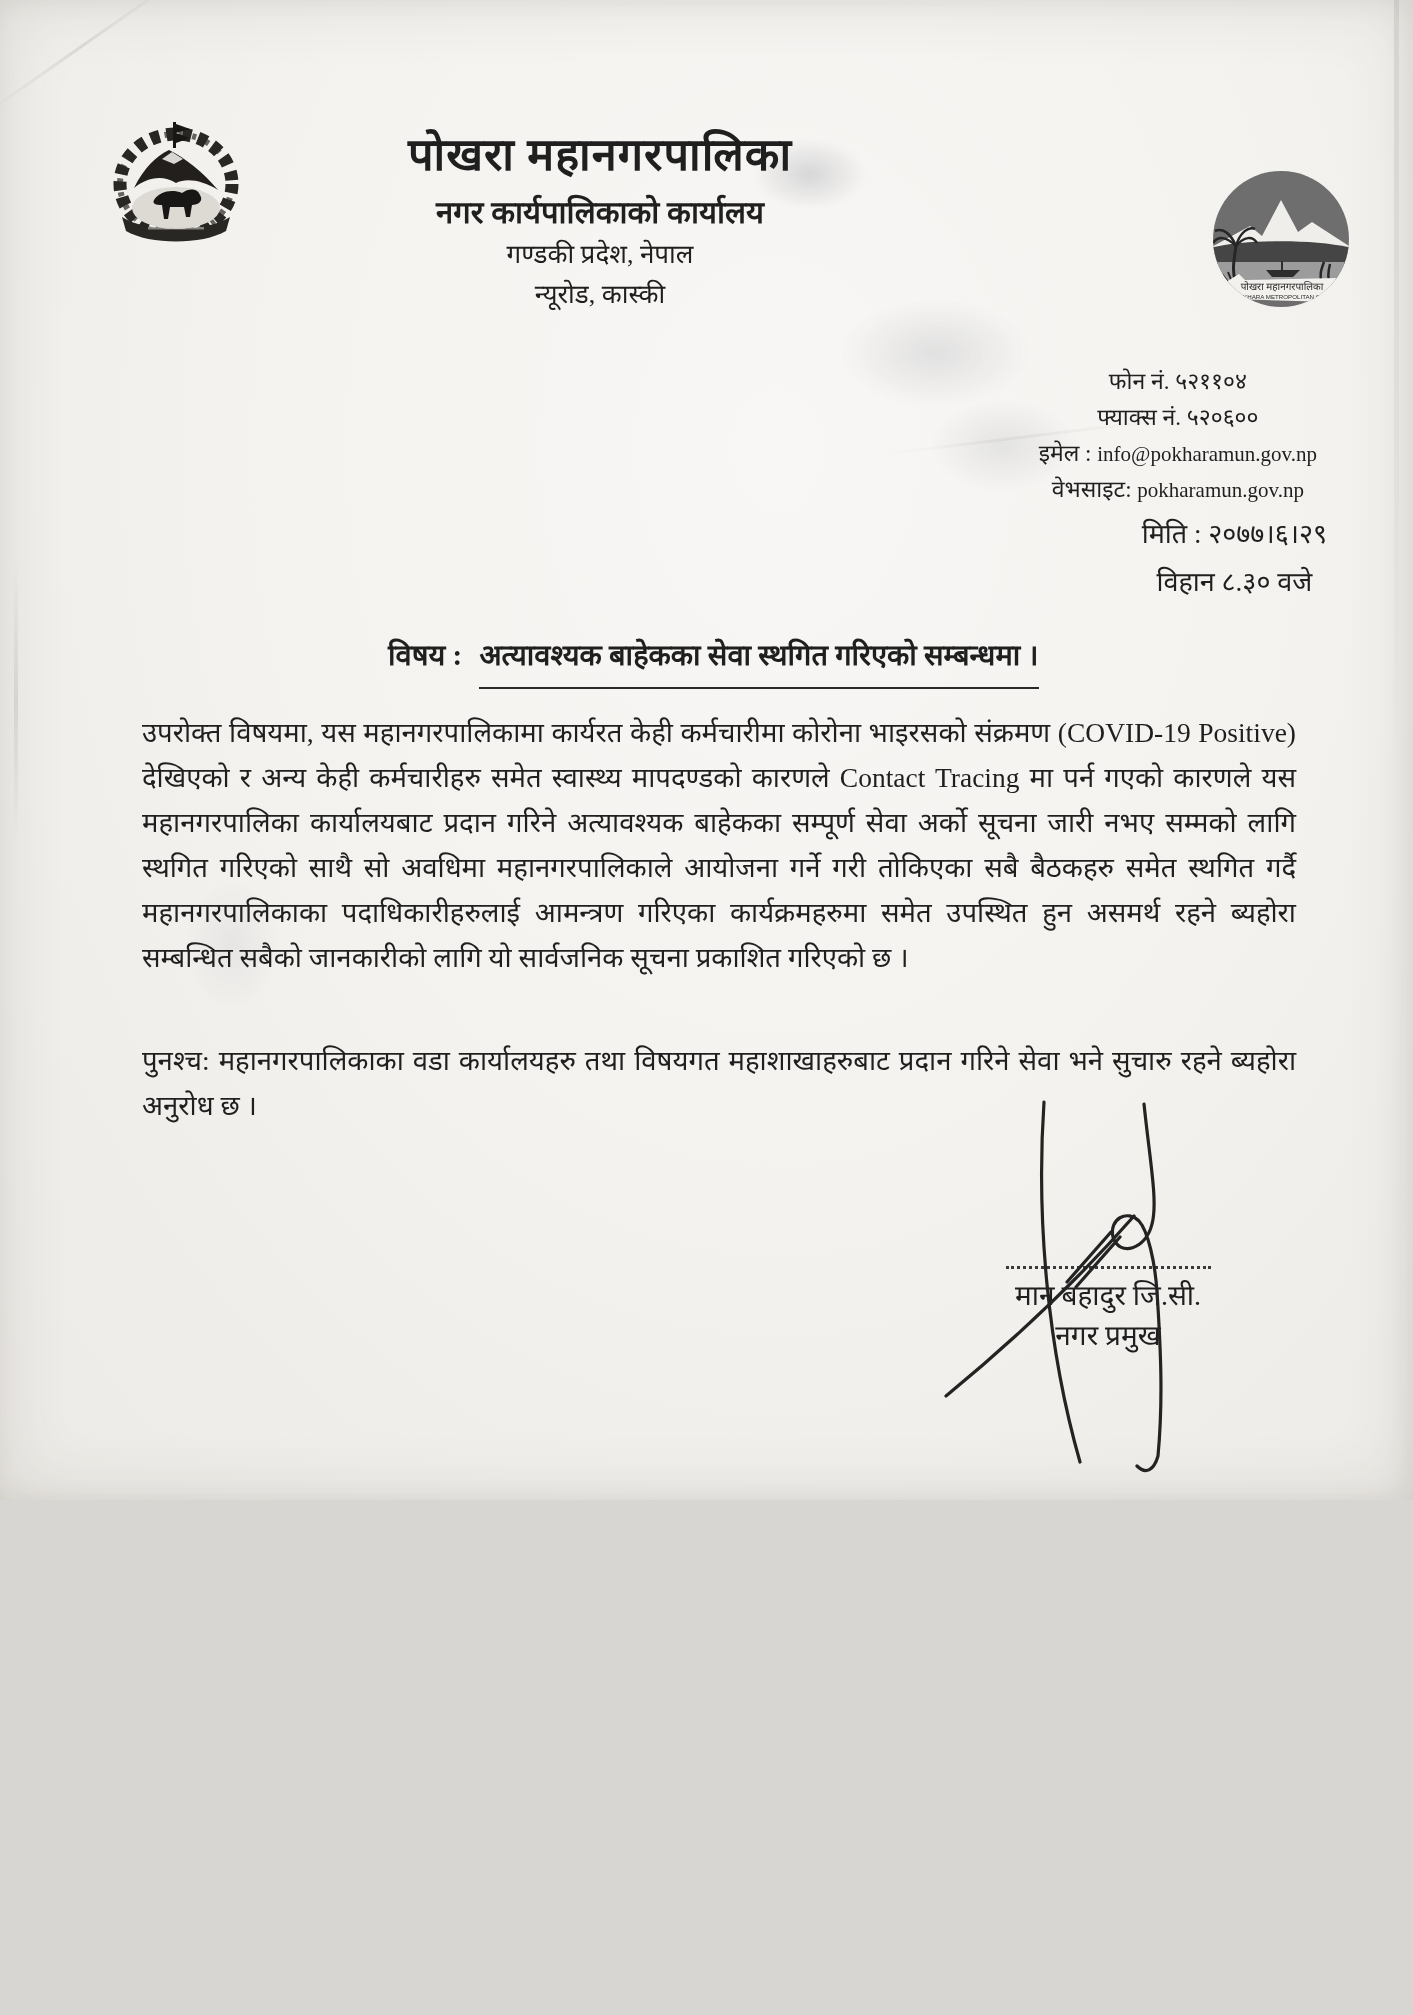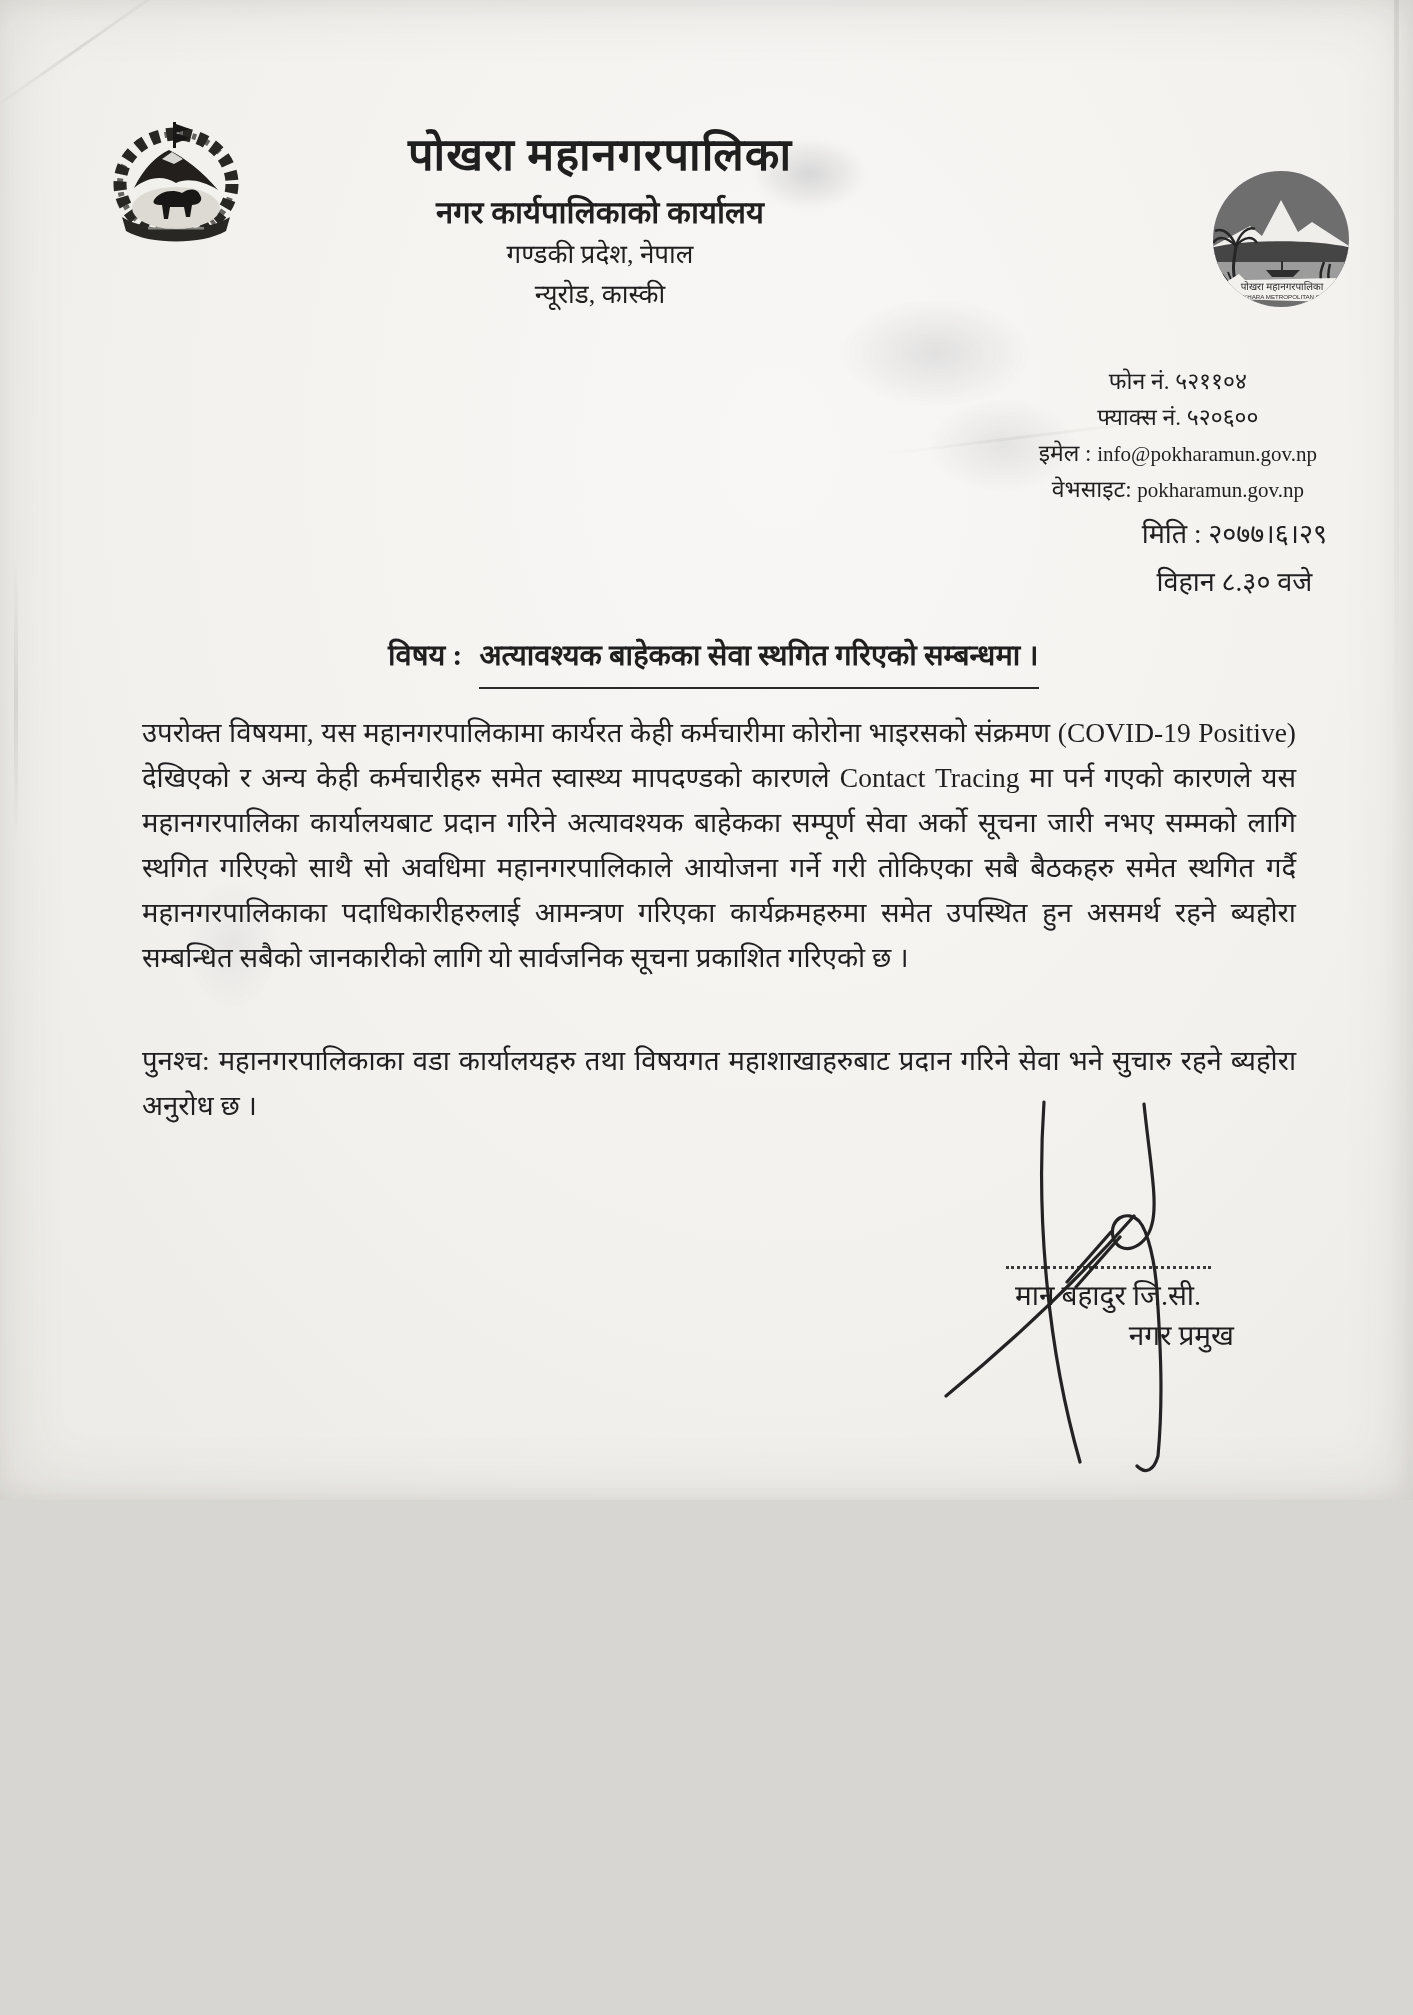--- a/index.html
+++ b/index.html
@@ -31,21 +31,21 @@
   .subject .subject-label{font-weight:bold;margin-right:10px;margin-top:31px;}
   .subject .subject-text{border-bottom:2px solid #2a2a2a;padding-bottom:16px;}
   
   .para{position:absolute;left:142px;width:1154px;font-size:27.5px;line-height:45px;text-align:justify;}
   .para1{top:710px;}
   .para2{top:1038px;}
   
   .sig-block{position:absolute;left:982px;top:1260px;width:252px;text-align:center;}
   .sig-dots{width:205px;margin:0 auto;border-bottom:3px dotted #3a3a3a;height:6px;}
   .sig-name{font-size:28px;margin-top:10px;line-height:34px;}
-  .sig-role{font-size:28px;margin-top:6px;line-height:34px;text-align:right;}
+  .sig-role{font-size:28px;margin-top:6px;line-height:34px;}
   .sig-svg{position:absolute;left:922px;top:1090px;width:285px;height:400px;z-index:5;pointer-events:none;}
   
   .footer{position:absolute;left:0;top:1846px;width:1340px;text-align:center;font-size:30px;font-weight:bold;padding-left:36px;}
   
   .crease{position:absolute;background:linear-gradient(90deg, rgba(110,105,95,0) 0%, rgba(110,105,95,0.16) 50%, rgba(110,105,95,0) 100%);}
   .smudge{position:absolute;border-radius:50%;background:radial-gradient(ellipse, rgba(95,95,110,0.20) 0%, rgba(95,95,110,0) 70%);filter:blur(2px);}
 </style>
 </head>
 <body>
 

